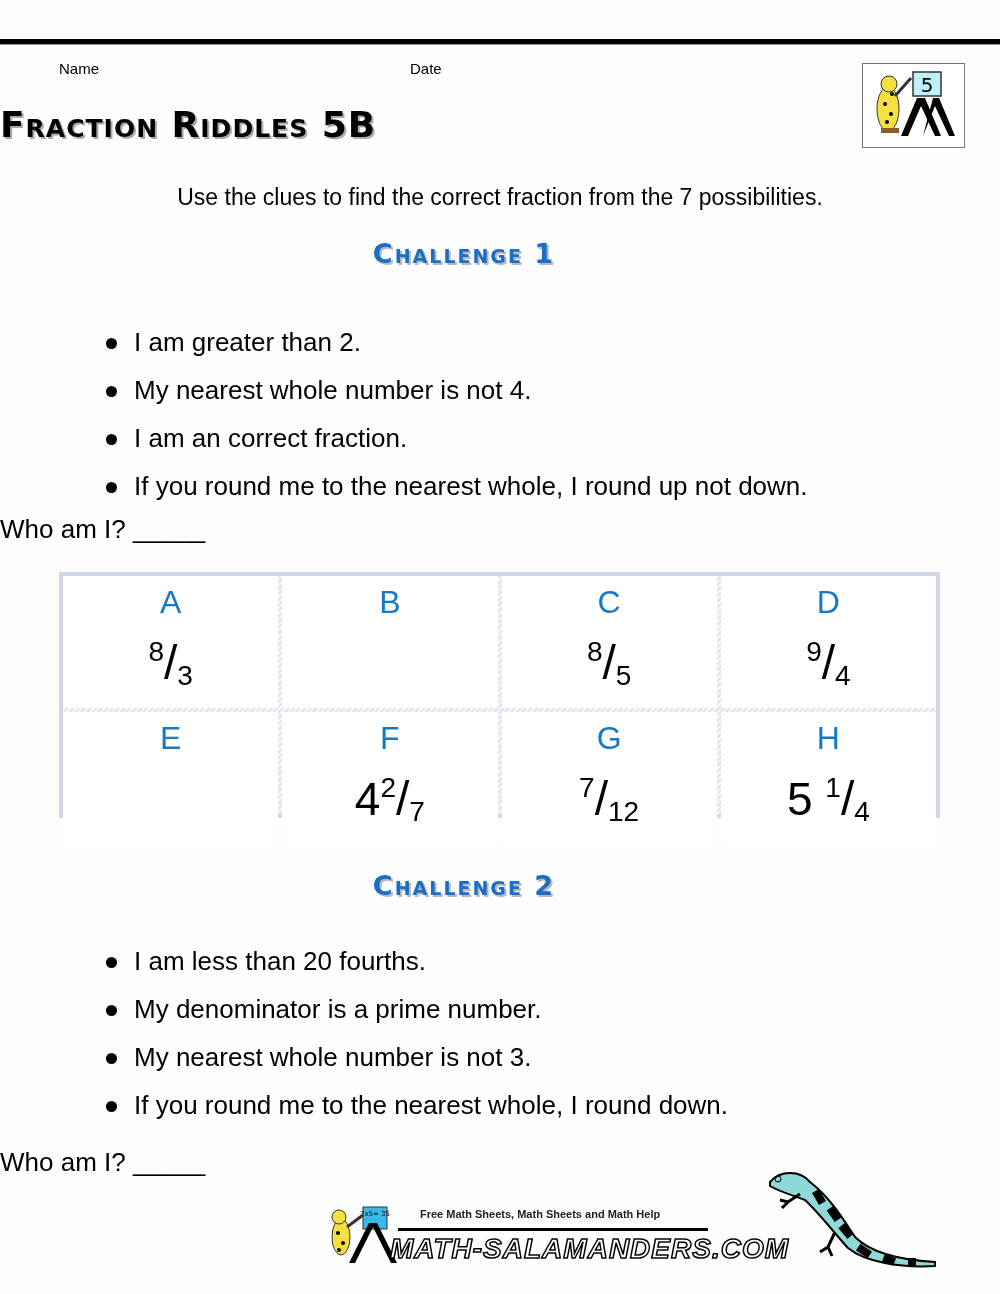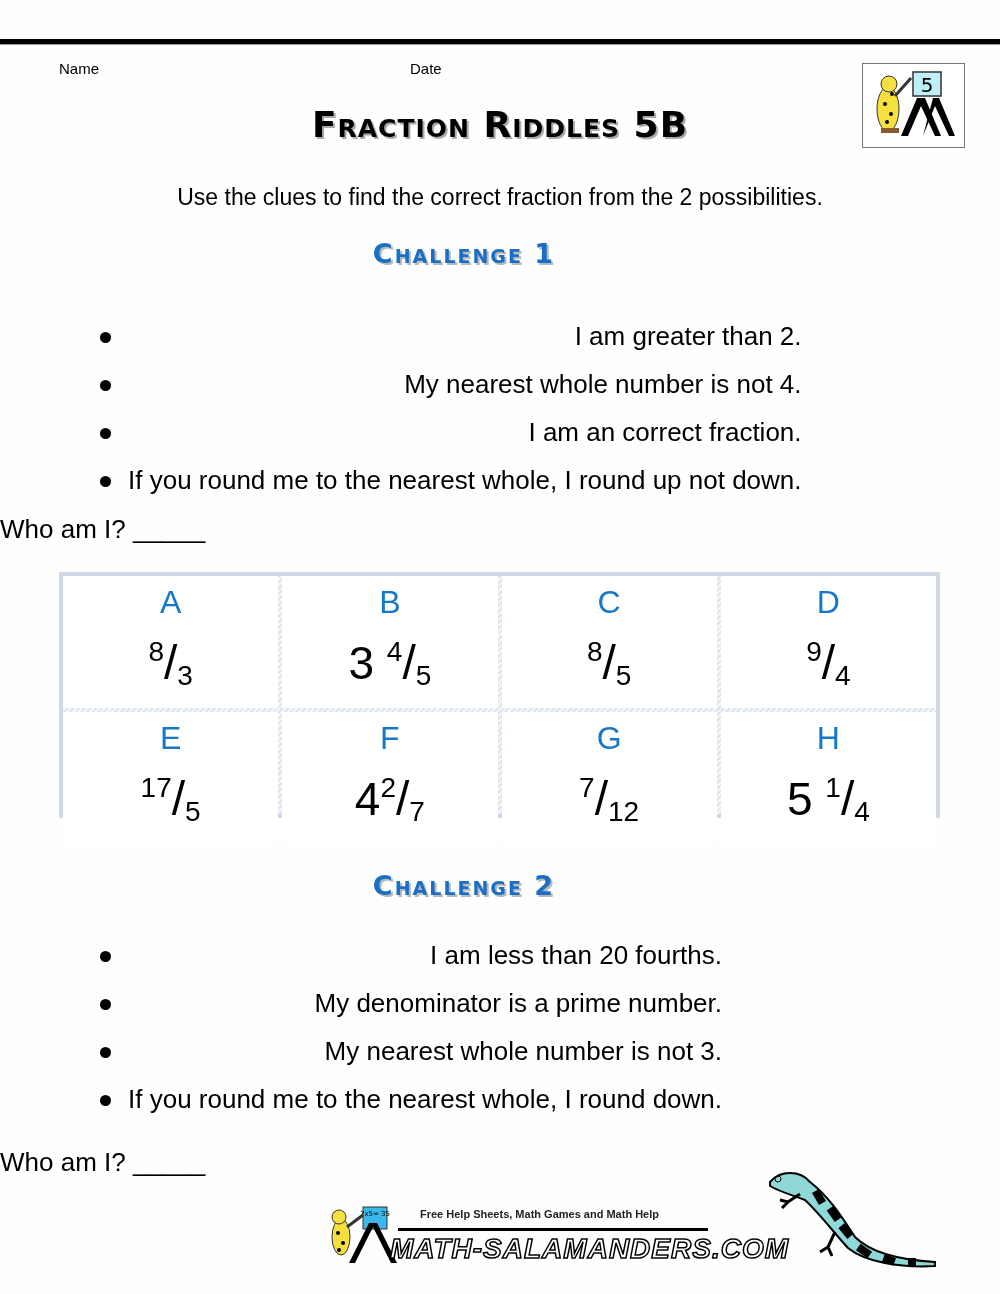--- a/index.html
+++ b/index.html
@@ -1,30 +1,30 @@
 <!DOCTYPE html>
 <html><head>
 <meta charset="utf-8">
 <style>
   html, body { margin: 0; padding: 0; background: #fdfefd; }
   body { width: 1000px; height: 1294px; position: relative; overflow: hidden;
          font-family: "Liberation Sans", "DejaVu Sans", sans-serif; color: #000; }
   .top-rule { position: absolute; left: 0; top: 39px; width: 1000px; height: 5px; background: #000;
               border-bottom: 1px solid #999; }
   .field-label { position: absolute; top: 60px; font-size: 15px; }
-  .title { position: absolute; left: 0; width: 1000px; top: 104px; text-align: center;
+  .title { position: absolute; left: 0; width: 1000px; top: 104px; text-align: left;
            font-family: "DejaVu Sans", sans-serif; font-weight: bold; font-size: 36px;
            letter-spacing: 1px; color: #000; text-shadow: 2px 2px 0 #aaa; font-variant: small-caps; }
   .logo-box { position: absolute; left: 862px; top: 63px; width: 101px; height: 83px;
               border: 1px solid #777; background: #fff; }
   .instructions { position: absolute; left: 0; width: 1000px; top: 184px; text-align: center; font-size: 23px; }
   .challenge-title { position: absolute; left: 0; width: 928px; text-align: center;
            font-family: "DejaVu Sans", sans-serif; font-weight: bold; font-size: 27px;
            letter-spacing: 2px; color: #1a6fc4; text-shadow: 2px 2px 0 #b8b8b8; font-variant: small-caps; }
-  .clues { position: absolute; left: 90px; margin: 10px; padding: 0; list-style: none; text-align: right; }
+  .clues { position: absolute; left: 90px; margin: 16px; padding: 0; list-style: none; }
   .clues li { font-size: 26px; height: 48px; line-height: 48px; position: relative; padding-left: 28px; }
   .clues li::before { content: ""; position: absolute; left: 0; top: 20px; width: 11px; height: 11px;
                       border-radius: 50%; background: #000; }
   .who { position: absolute; left: 0; width: 1000px; text-align: left; font-size: 26px; }
   .grid { position: absolute; left: 59px; top: 572px; width: 881px; height: 246px;
           box-sizing: border-box; border: 4px solid #d0d8e6;
           background: repeating-linear-gradient(135deg, #dfe5ef 0 2px, #f4f6fa 2px 4px);
           display: grid; grid-template-columns: repeat(4, 1fr); grid-template-rows: 1fr 1fr; gap: 4px; padding: 0; }
   .cell { background: #fff; text-align: center; position: relative; }
   .cell .letter { display: block; color: #1878c8; font-size: 32px; line-height: 36px; margin-top: 8px; }
@@ -57,51 +57,49 @@
     <circle cx="26" cy="20" r="8" fill="#f6e040" stroke="#333"></circle>
     <circle cx="22" cy="40" r="2" fill="#000"></circle>
       <circle cx="28" cy="50" r="2" fill="#000"></circle>
     <circle cx="24" cy="58" r="2" fill="#000"></circle>
       <circle cx="29" cy="30" r="2" fill="#000"></circle>
     <line x1="32" y1="32" x2="48" y2="14" stroke="#333" stroke-width="3"></line>
     <rect x="18" y="64" width="18" height="5" fill="#8a5a2a"></rect>
   </svg>
 </div>
 
-<div class="instructions">Use the clues to find the correct fraction from the 2 possibilities.</div>
+<div class="instructions">Use the clues to find the correct fraction from the 7 possibilities.</div>
 
 <div class="challenge-title" style="top:238px">Challenge 1</div>
 <ul class="clues" style="top:302px">
   <li>I am greater than 2.</li>
   <li>My nearest whole number is not 4.</li>
   <li>I am an correct fraction.</li>
   <li>If you round me to the nearest whole, I round up not down.</li>
 </ul>
 <div class="who" style="top:514px">Who am I? _____</div>
 
 <div class="grid">
   <div class="cell">
     <span class="letter">A</span>
     <span class="frac"><span></span><sup>8</sup><span class="slash">/</span><sub>3</sub></span>
   </div>
   <div class="cell">
     <span class="letter">B</span>
-    <span class="frac"><span>3</span> <sup>4</sup><span class="slash">/</span><sub>5</sub></span>
   </div>
   <div class="cell">
     <span class="letter">C</span>
     <span class="frac"><span></span><sup>8</sup><span class="slash">/</span><sub>5</sub></span>
   </div>
   <div class="cell">
     <span class="letter">D</span>
     <span class="frac"><span></span><sup>9</sup><span class="slash">/</span><sub>4</sub></span>
   </div>
   <div class="cell">
     <span class="letter">E</span>
-    <span class="frac"><span></span><sup>17</sup><span class="slash">/</span><sub>5</sub></span>
   </div>
   <div class="cell">
     <span class="letter">F</span>
     <span class="frac"><span>4</span><sup>2</sup><span class="slash">/</span><sub>7</sub></span>
   </div>
   <div class="cell">
     <span class="letter">G</span>
     <span class="frac"><span></span><sup>7</sup><span class="slash">/</span><sub>12</sub></span>
   </div>
   <div class="cell">
@@ -124,21 +122,21 @@
     <rect x="38" y="2" width="24" height="22" fill="#3bb8e8" stroke="#333"></rect>
     <text x="50" y="11" font-size="7" text-anchor="middle" font-family="DejaVu Sans, sans-serif">7x5= 35</text>
     <path d="M30 58 L48 22 L66 58 L72 58 L52 18 L44 18 L24 58 Z" fill="#000"></path>
     <ellipse cx="16" cy="32" rx="9" ry="18" fill="#f6e040" stroke="#333"></ellipse>
     <circle cx="14" cy="12" r="7" fill="#f6e040" stroke="#333"></circle>
     <circle cx="13" cy="28" r="2"></circle>
       <circle cx="18" cy="38" r="2"></circle>
       <circle cx="14" cy="45" r="2"></circle>
     <line x1="22" y1="22" x2="38" y2="10" stroke="#333" stroke-width="3"></line>
   </svg>
-  <div class="footer-tag">Free Help Sheets, Math Games and Math Help</div>
+  <div class="footer-tag">Free Math Sheets, Math Sheets and Math Help</div>
   <div class="footer-rule"></div>
   <div class="footer-site">MATH-SALAMANDERS.COM</div>
 </div>
 
 <svg style="position:absolute;left:760px;top:1152px" width="180" height="135" viewBox="0 0 180 135">
   <path d="M10 30 C20 18,40 18,50 30 C70 45,85 70,95 85 C110 100,140 108,175 110 L175 114 C140 116,105 110,88 96 C75 82,60 62,45 48 C35 44,20 40,10 34 Z" fill="#8fd8d8" stroke="#000" stroke-width="2"></path>
   <g fill="#000">
     <rect x="55" y="38" width="8" height="14" transform="rotate(-30 59 45)"></rect>
     <rect x="70" y="55" width="8" height="14" transform="rotate(-35 74 62)"></rect>
     <rect x="82" y="72" width="8" height="14" transform="rotate(-40 86 79)"></rect>

